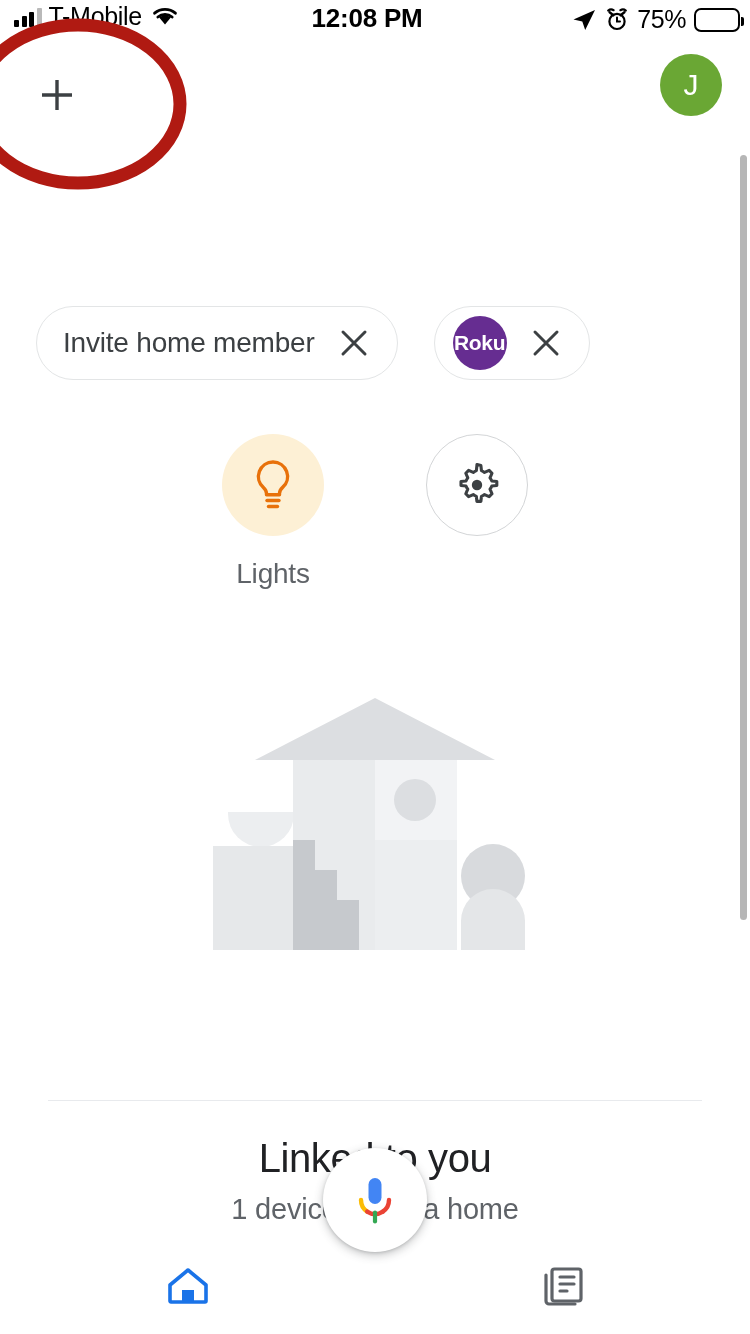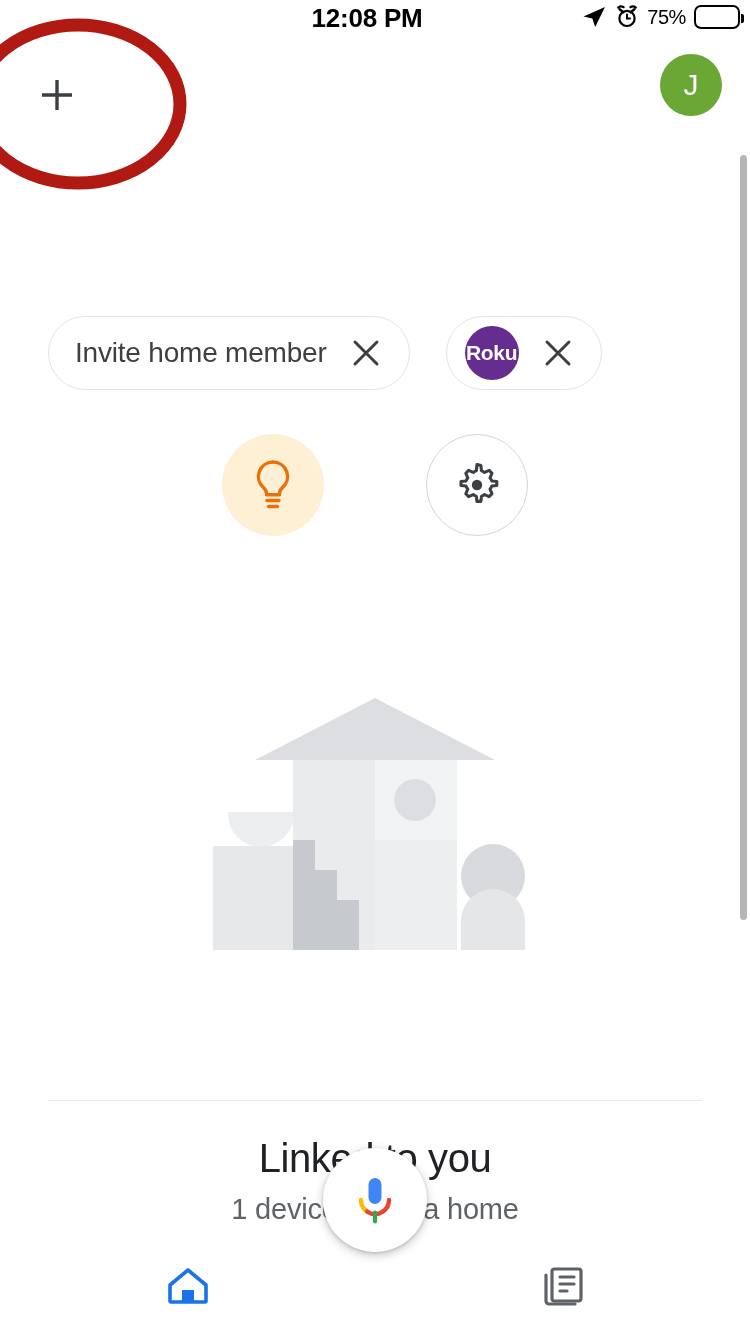--- a/index.html
+++ b/index.html
@@ -41,21 +41,21 @@
   .sb-center {
     position: absolute; left: 0; right: 16px; top: 3px;
     text-align: center;
     font-size: 26px; font-weight: 600; color: #000;
     letter-spacing: -0.2px;
   }
   .sb-right {
     position: absolute; right: 10px; top: 5px;
     display: flex; align-items: center; gap: 8px;
   }
-  .batt-pct { font-size: 20px; font-weight: 400; color: #000; letter-spacing: -0.4px; }
+  .batt-pct { font-size: 25px; font-weight: 400; color: #000; letter-spacing: -0.4px; }
   .batt-shell {
     width: 46px; height: 24px; border: 2.5px solid #000;
     border-radius: 7px; position: relative; padding: 2.5px;
   }
   .batt-fill { height: 100%; background: #000; border-radius: 3px; }
   .batt-nub {
     position: absolute; right: -6px; top: 7px;
     width: 3.5px; height: 9px; background: #000; border-radius: 0 2px 2px 0;
   }
 
@@ -97,23 +97,23 @@
   .caret {
     width: 0; height: 0;
     border-left: 12px solid transparent;
     border-right: 12px solid transparent;
     border-top: 13px solid #202124;
     margin-top: 8px;
   }
 
   
   .chips {
-    position: absolute; top: 148px; left: 16px;
+    position: absolute; top: 148px; left: 4px;
     width: 628px; height: 84px;
-    display: flex; align-items: flex-end; gap: 36px;
+    display: flex; align-items: flex-start; gap: 36px;
     padding-left: 32px;
     overflow: hidden;
   }
   .chip {
     flex: 0 0 auto;
     height: 74px; border: 1.5px solid #e3e5e6; border-radius: 40px;
     background: #fff;
     display: flex; align-items: center;
     padding: 0 26px; gap: 22px;
     cursor: pointer;
@@ -210,20 +210,34 @@
     width: 220px; height: 176px;
     z-index: 50; pointer-events: none;
   }
 </style>
 </head>
 <body>
 
 <div class="phone">
 
   <div class="statusbar">
+    <div class="sb-left">
+      <span class="signal">
+        <i></i>
+          <i></i>
+          <i></i>
+          <i></i>
+      </span>
+      <span class="carrier">T-Mobile</span>
+      <svg class="wifi" viewBox="0 0 28 22">
+        <path d="M14 19.5 L8.2 12.6 a9 9 0 0 1 11.6 0 Z" fill="#000"></path>
+        <path d="M3.6 8.2 a16 16 0 0 1 20.8 0" stroke="#000" stroke-width="2.9" fill="none" stroke-linecap="round"></path>
+        <path d="M6.9 12.0 a11.2 11.2 0 0 1 14.2 0" stroke="#000" stroke-width="2.9" fill="none" stroke-linecap="round"></path>
+      </svg>
+    </div>
 
     <div class="sb-center">12:08 PM</div>
 
     <div class="sb-right">
       <svg width="26" height="24" viewBox="0 0 26 24">
         <path d="M24 2 L2.5 11.6 L11.3 13.6 L14.2 22 Z" fill="#000"></path>
       </svg>
       <svg width="24" height="24" viewBox="0 0 24 24">
         <circle cx="12" cy="13.4" r="7.6" fill="none" stroke="#000" stroke-width="2.2"></circle>
         <path d="M12 9.4 v4.2 h3" stroke="#000" stroke-width="2" fill="none" stroke-linecap="round"></path>
@@ -275,20 +289,21 @@
     <div class="actions">
 
       <div class="action lights">
         <div class="circle">
           <svg width="50" height="56" viewBox="0 0 50 56">
             <path d="M25 5 a14.5 14.5 0 0 1 9.6 25.4 c-2.2 2-3.1 3.6-3.1 6.1 v1.2 h-13 v-1.2 c0-2.5-.9-4.1-3.1-6.1 A14.5 14.5 0 0 1 25 5 Z" fill="none" stroke="#e8710a" stroke-width="3.4" stroke-linejoin="round"></path>
             <path d="M19 43.5 h12" stroke="#e8710a" stroke-width="3.4" stroke-linecap="round"></path>
             <path d="M20.5 49.5 h9" stroke="#e8710a" stroke-width="3.4" stroke-linecap="round"></path>
           </svg>
         </div>
+        <div class="name">Lights</div>
       </div>
 
       <div class="action settings">
         <div class="circle">
           <svg width="48" height="48" viewBox="0 0 48 48">
             <path d="M24 3.5 l3.9 1.1 .55 5.0 a15 15 0 0 1 3.1 1.8 l4.6-2.0 2.85 2.85 -2.0 4.6 a15 15 0 0 1 1.8 3.1 l5.0 .55 v4.0 l-5.0 .55 a15 15 0 0 1 -1.8 3.1 l2.0 4.6 -2.85 2.85 -4.6-2.0 a15 15 0 0 1 -3.1 1.8 l-.55 5.0 h-4.0 l-.55-5.0 a15 15 0 0 1 -3.1-1.8 l-4.6 2.0 -2.85-2.85 2.0-4.6 a15 15 0 0 1 -1.8-3.1 l-5.0-.55 v-4.0 l5.0-.55 a15 15 0 0 1 1.8-3.1 l-2.0-4.6 2.85-2.85 4.6 2.0 a15 15 0 0 1 3.1-1.8 l.55-5.0 Z" fill="none" stroke="#3c4043" stroke-width="3.1" stroke-linejoin="round"></path>
             <circle cx="24" cy="24" r="5.2" fill="#3c4043"></circle>
           </svg>
         </div>
       </div>

